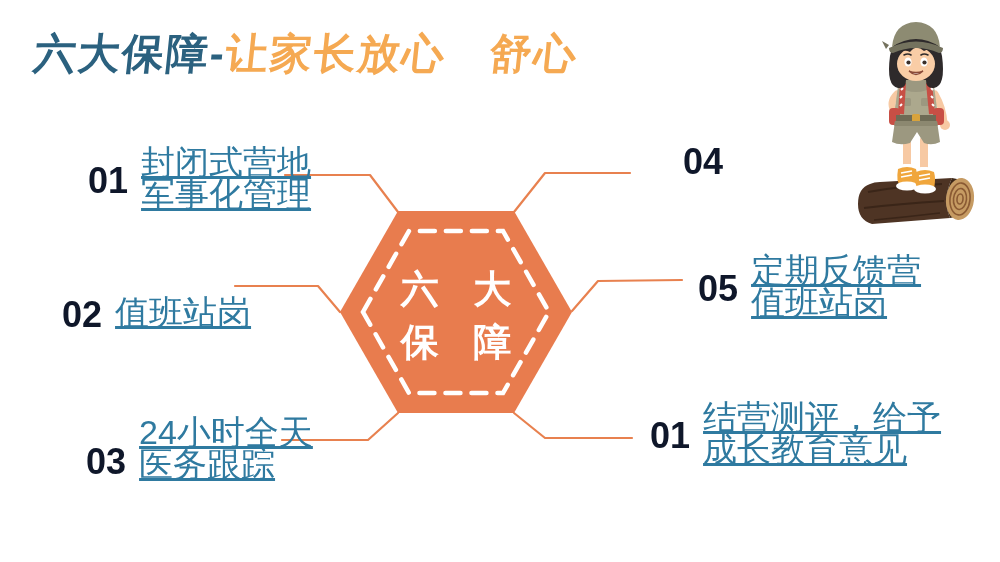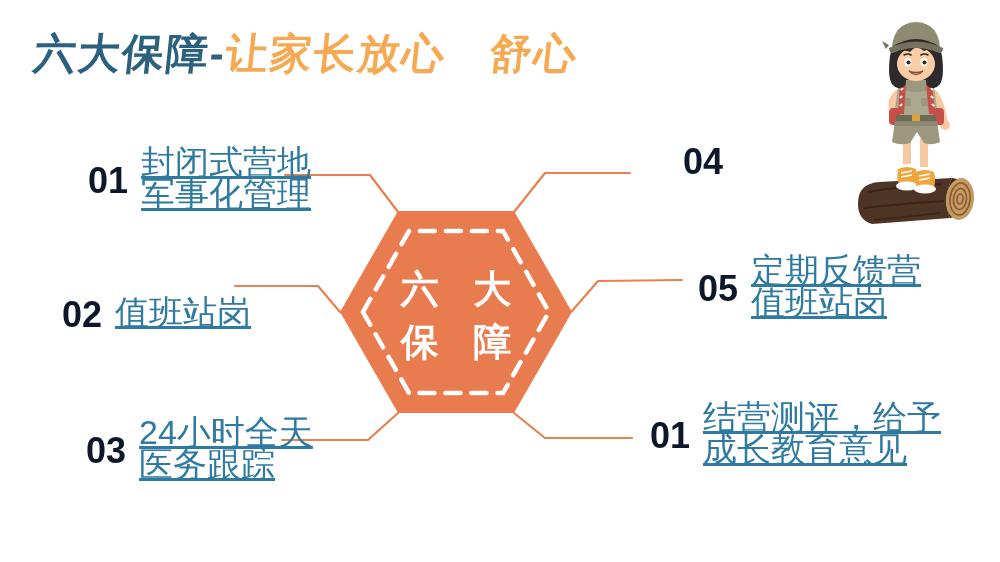--- a/index.html
+++ b/index.html
@@ -39,21 +39,21 @@
     font-size:36px;font-weight:800;color:#0f172a;
     line-height:1;margin-top:6px;
   }
   .item .txt{
     font-size:34px;color:#2F7AA0;line-height:32px;
     white-space:nowrap;
     text-decoration:underline;
   }
   .item-1{left:88px;top:146px;}
   .item-2{left:62px;top:291px;text-align:center;}
-  .item-3{left:86px;top:416px;}
+  .item-3{left:86px;top:416px;align-items:flex-end;}
   .item-4{left:683px;top:138px;}
   .item-5{left:698px;top:254px;}
   .item-6{left:650px;top:401px;}
 
   
   .mascot{position:absolute;left:850px;top:14px;width:132px;height:228px;}
 </style>
 </head>
 <body>
 

